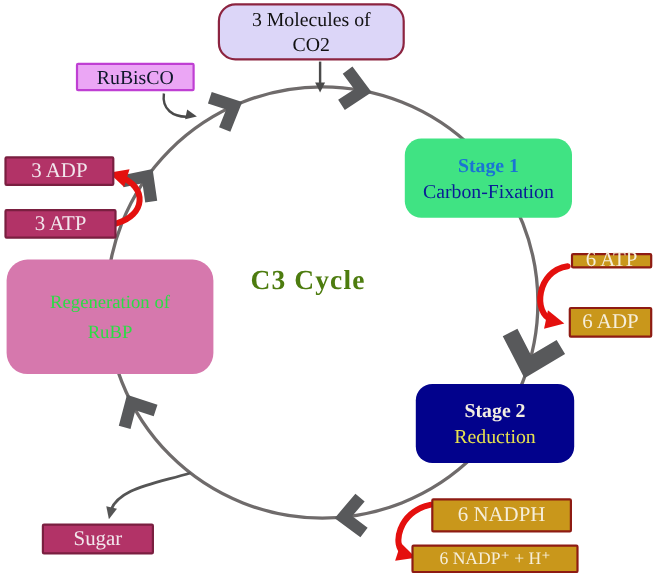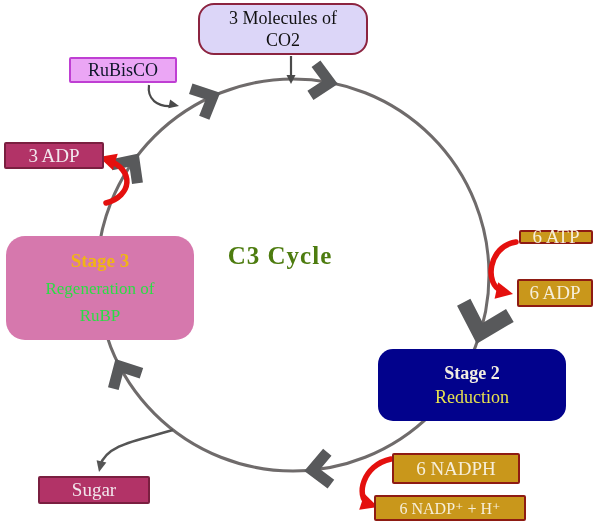--- a/index.html
+++ b/index.html
@@ -13,37 +13,37 @@
   .co2-box{left:198px;top:3px;width:170px;height:52px;background:#dcd6f8;border:2.5px solid #8c2440;border-radius:16px;
     color:#111;font-size:18px;line-height:1.25;padding:2px 14px;}
   
   .rubisco-box{left:69px;top:57px;width:108px;height:26px;background:#eba6f5;border:2px solid #bf3fd3;border-radius:2px;
     color:#0f172a;font-size:18px;}
   
   .stage-box{flex-direction:column;border-radius:15px;}
   .stage1-box{left:368px;top:126px;width:152px;height:72px;background:#40e383;gap:3px;}
   .stage1-title{color:#1a74d4;font-weight:bold;font-size:18px;}
   .stage1-sub{color:#0a1c96;font-size:18px;}
-  .stage2-box{left:378px;top:349px;width:188px;height:72px;background:#02028c;gap:3px;}
+  .stage2-box{left:378px;top:349px;width:144px;height:72px;background:#02028c;gap:3px;}
   .stage2-title{color:#f2eee1;font-weight:bold;font-size:18px;}
   .stage2-sub{color:#e7e24e;font-size:18px;}
   .stage3-box{left:6px;top:236px;width:188px;height:104px;background:#d678ad;border-radius:19px;gap:7px;}
   .stage3-title{color:#f0b417;font-weight:bold;font-size:19px;}
   .stage3-sub{color:#2cdc45;font-size:17px;}
   
   .gold{background:#c9971b;border:2.5px solid #8e1b13;border-radius:2px;color:#f6eeda;font-size:19px;}
   .atp6-box{left:519px;top:230px;width:74px;height:14px;}
   .adp6-box{left:517px;top:279px;width:76px;height:28px;}
   .nadph6-box{left:392px;top:453px;width:128px;height:31px;}
   .nadp6-box{left:374px;top:495px;width:152px;height:26px;font-size:16px;}
   
   .rasp{background:#b23367;border:2.5px solid #7a1f40;border-radius:2px;color:#f2e7ed;font-size:19px;text-align:center;}
   .adp3-box{left:4px;top:142px;width:100px;height:27px;}
   .atp3-box{left:4px;top:190px;width:102px;height:27px;}
-  .sugar-box{left:38px;top:476px;width:112px;height:28px;}
+  .sugar-box{left:38px;top:476px;width:102px;height:28px;}
   
   .center-title{left:200px;top:240px;width:160px;height:32px;color:#4d7c0f;font-weight:bold;font-size:25px;letter-spacing:1px;}
 </style>
 </head>
 <body>
 
 <div class="stage-root">
 
   <svg width="600" height="527" viewBox="0 0 600 527">
 
@@ -86,37 +86,41 @@
     <g>
       <path d="M106,203 C132,196 135,170 108,160" fill="none" stroke="#e4100e" stroke-width="5.5" stroke-linecap="round"></path>
       <path d="M0,0 L-17,-8.5 L-17,8.5 Z" fill="#e4100e" transform="translate(99,157) rotate(197)"></path>
     </g>
   </svg>
 
   <div class="abs co2-box">3 Molecules of CO2</div>
 
   <div class="abs rubisco-box">RuBisCO</div>
 
+  <div class="abs stage-box stage1-box">
+    <div class="stage1-title">Stage 1</div>
+    <div class="stage1-sub">Carbon-Fixation</div>
+  </div>
 
   <div class="abs gold atp6-box">6 ATP</div>
   <div class="abs gold adp6-box">6 ADP</div>
 
   <div class="abs stage-box stage2-box">
     <div class="stage2-title">Stage 2</div>
     <div class="stage2-sub">Reduction</div>
   </div>
 
   <div class="abs gold nadph6-box">6 NADPH</div>
   <div class="abs gold nadp6-box">6 NADP⁺ + H⁺</div>
 
   <div class="abs rasp sugar-box">Sugar</div>
 
   <div class="abs stage-box stage3-box">
-    <div class="stage3-title">Stage 3</div>
     <div class="stage3-sub">Regeneration of</div>
     <div class="stage3-sub">RuBP</div>
   </div>
 
   <div class="abs rasp adp3-box">3 ADP</div>
+  <div class="abs rasp atp3-box">3 ATP</div>
 
   <div class="abs center-title">C3 Cycle</div>
 
 </div>
 
 </body></html>

